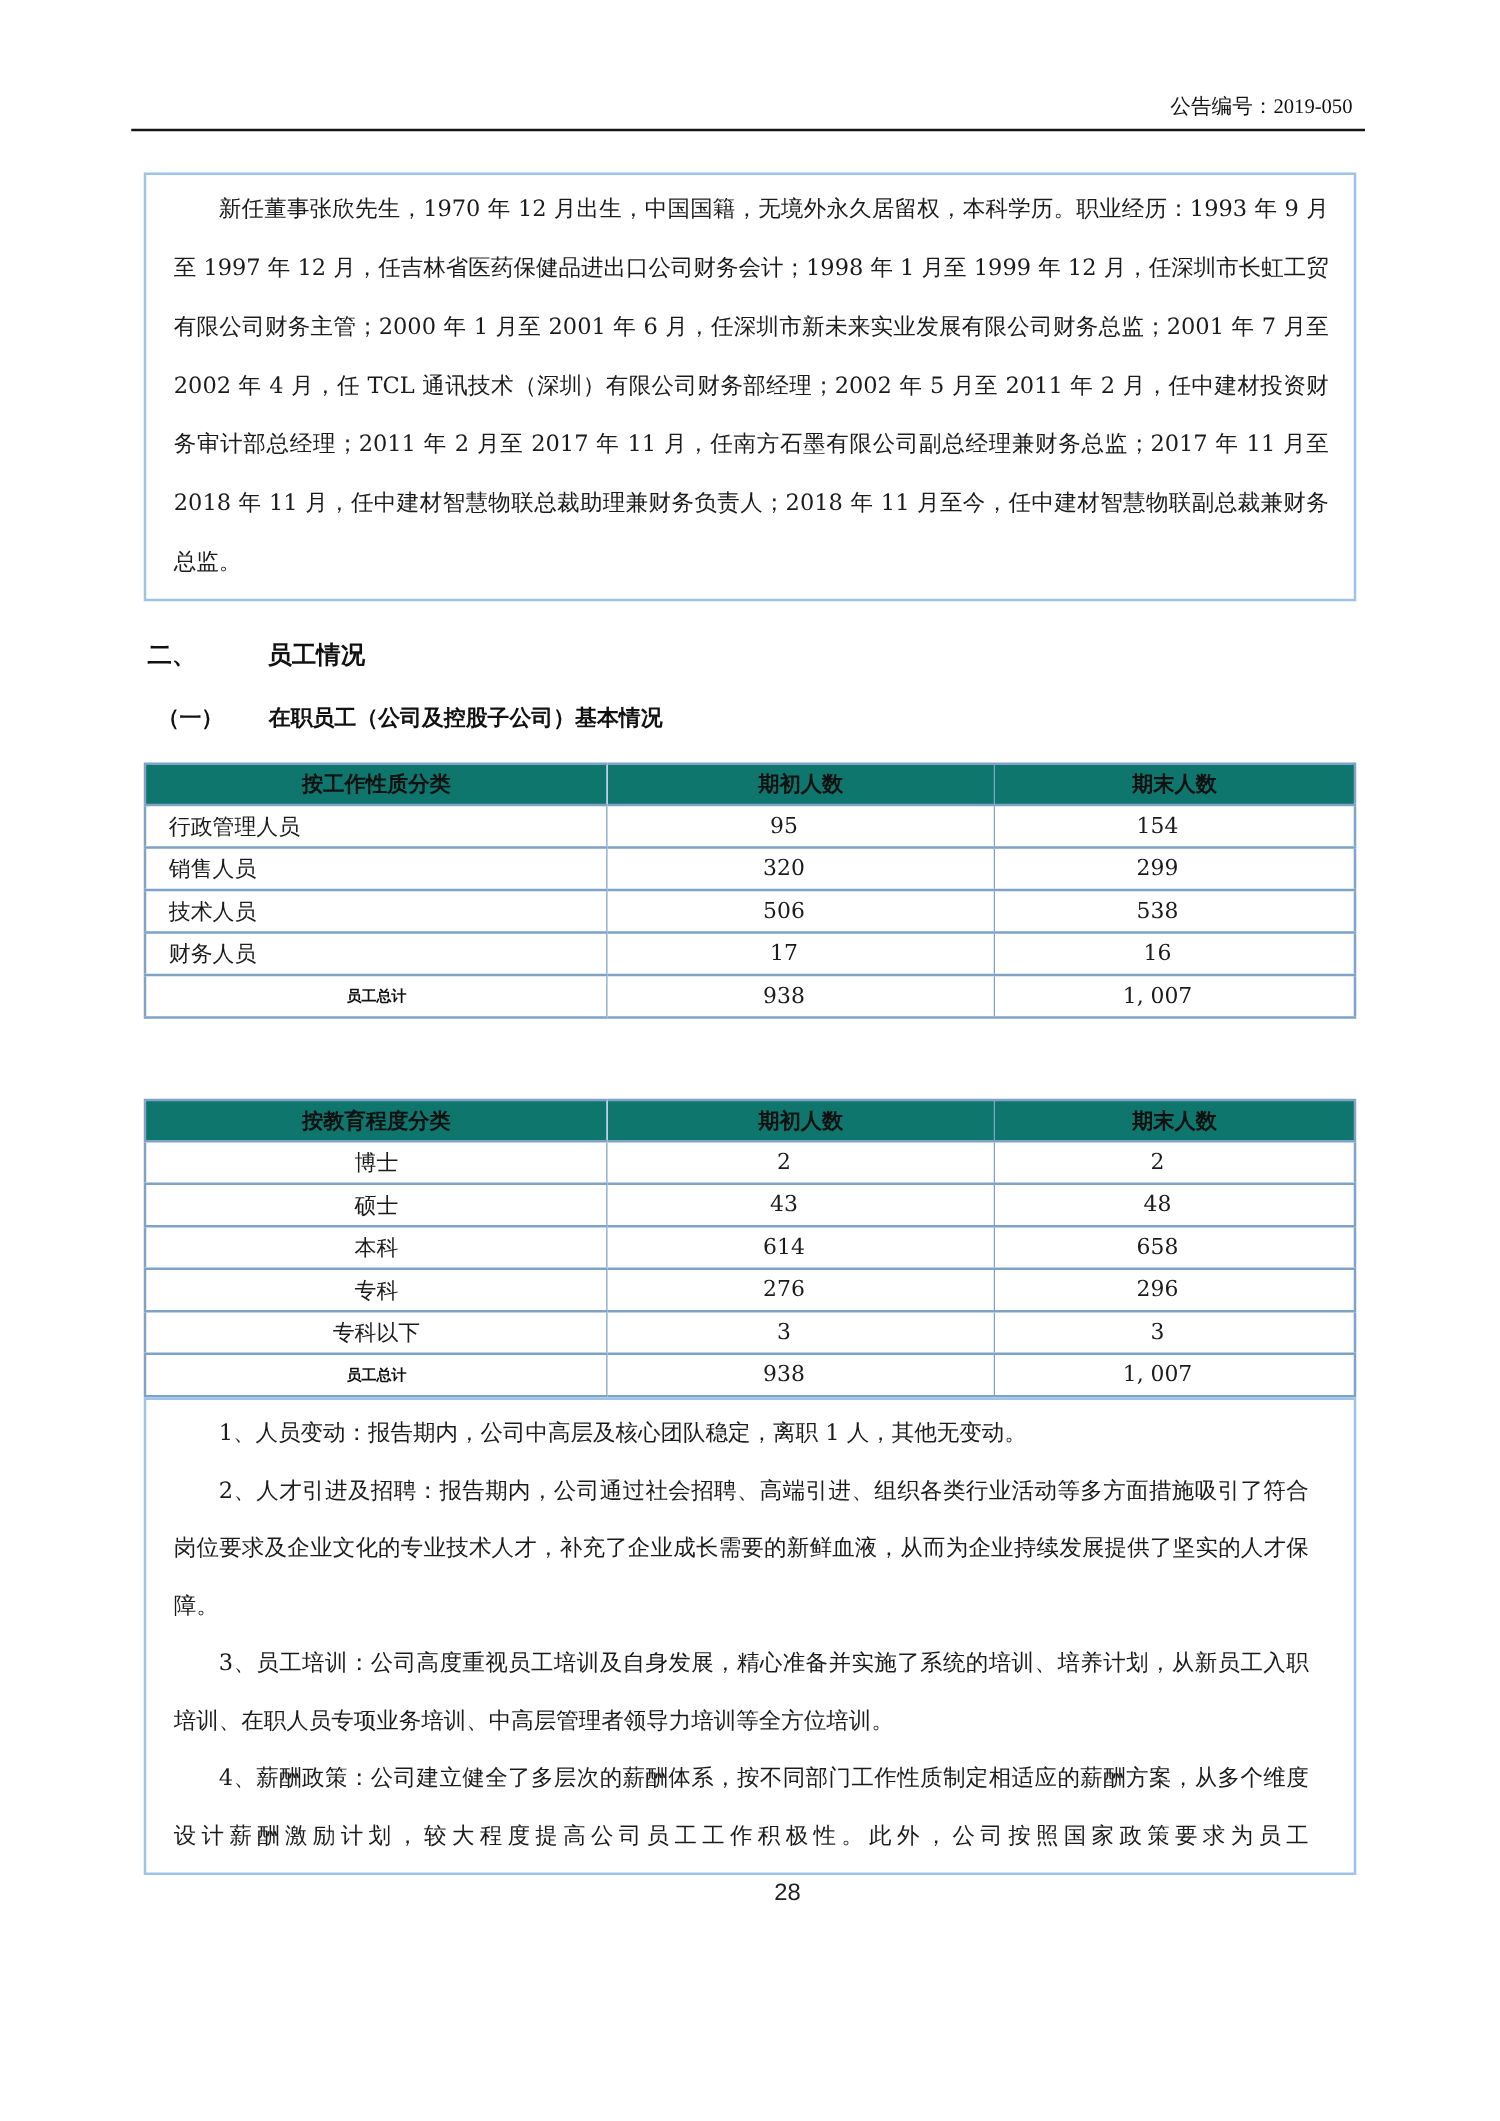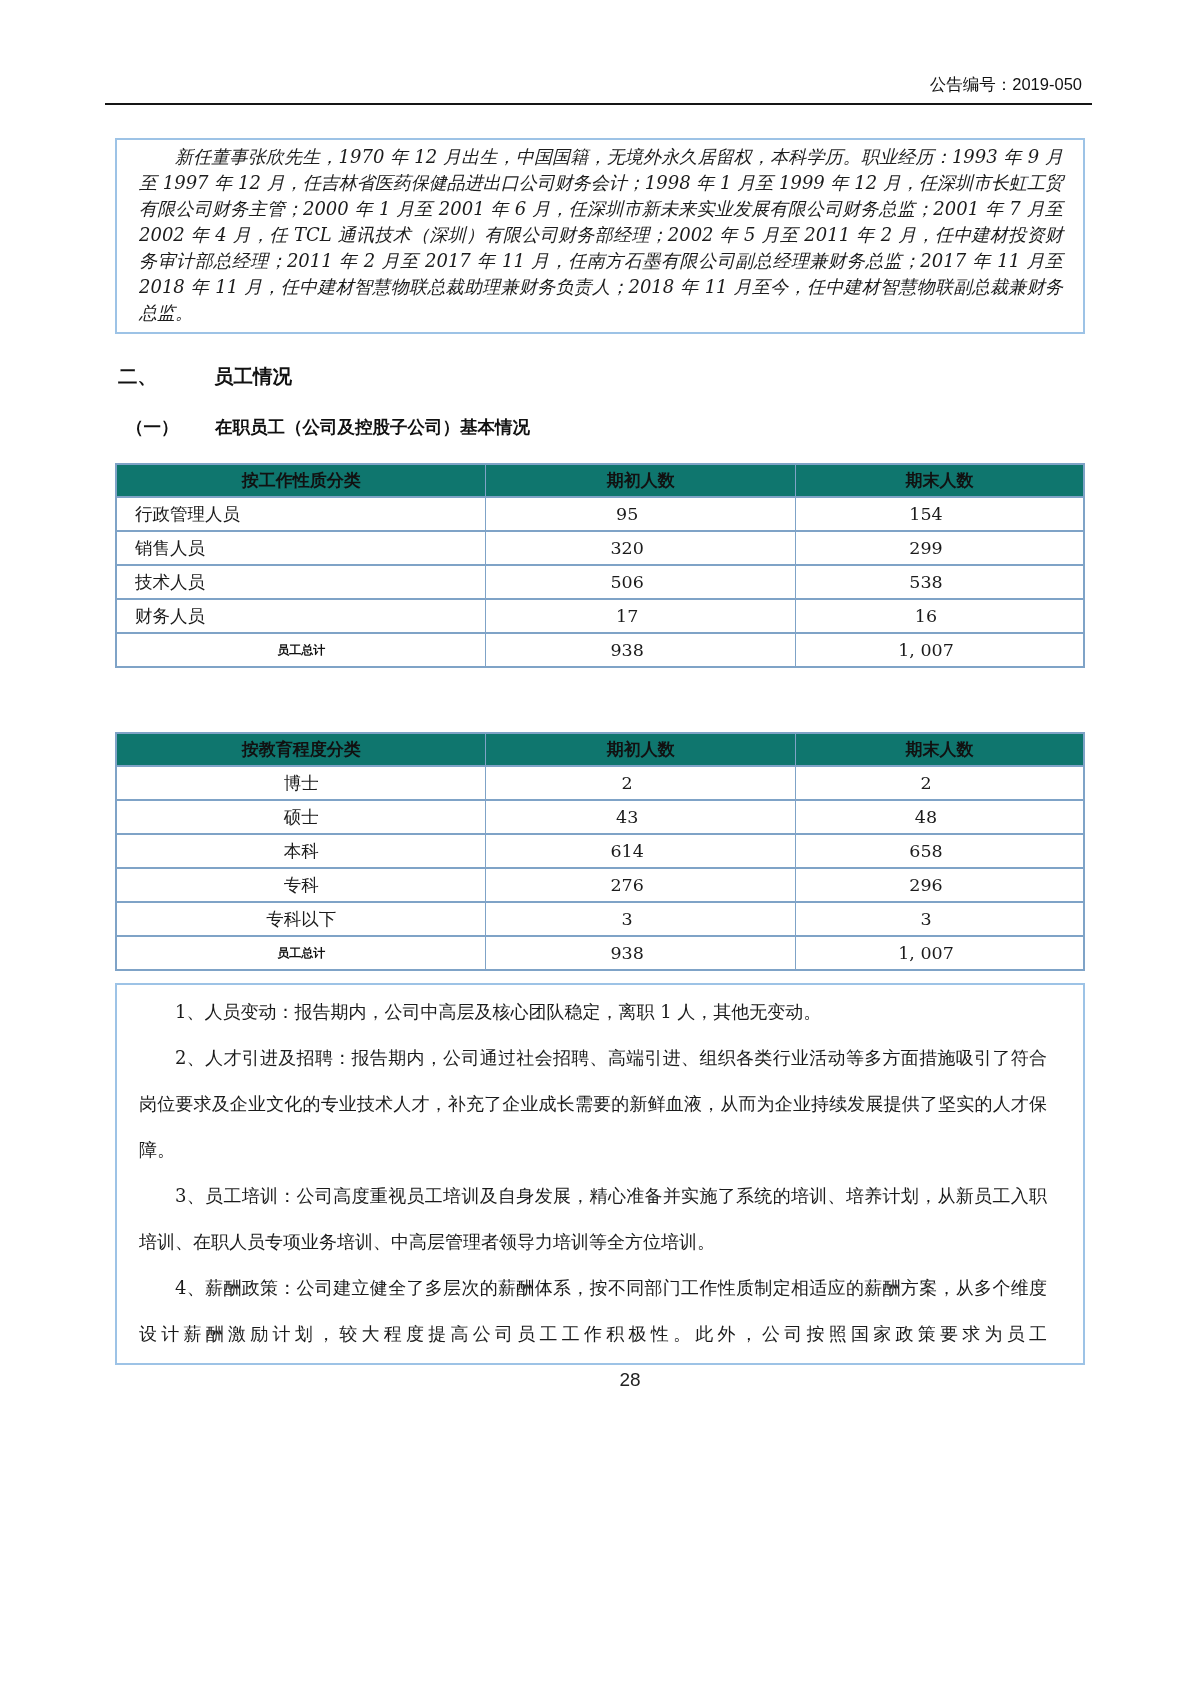--- a/index.html
+++ b/index.html
@@ -2,31 +2,31 @@
 <html><head>
 <meta charset="utf-8">
 <style>
   html,body { margin:0; padding:0; background:#ffffff; }
   .page {
     position:relative; width:1200px; height:1697px; background:#ffffff;
     font-family:"DejaVu Serif","Liberation Serif",serif; color:#1b1b1b; overflow:hidden;
   }
   .doc-number {
     position:absolute; top:74px; right:118px;
-    font-family:Liberation Sans, sans-serif;
+    font-family:Liberation Serif, serif;
     font-size:16.5px; color:#111;
   }
   .header-rule {
     position:absolute; top:103px; left:105px; width:987px;
     border-top:2.5px solid #151515;
   }
   .content { position:absolute; left:115px; top:138px; width:970px; }
 
   .text-box { border:2px solid #9dc3e6; box-sizing:border-box; padding:4px 20px 6px 22px; }
-  .para { margin:0; font-size:18px; line-height:26px; text-align:justify; text-indent:2em;font-style:italic; }
+  .para { margin:0; font-size:18px; line-height:47px; text-align:justify; text-indent:2em; }
 
   .section-heading {
     margin:29px 0 0 3px; display:flex;
     font-family:"DejaVu Sans","Liberation Sans",sans-serif;
     font-size:19.5px; font-weight:bold; color:#111;
   }
   .section-heading .num { width:96px; flex:0 0 auto; }
 
   .subsection-heading {
     margin:25px 0 0 11px; display:flex;
@@ -56,21 +56,21 @@
   td.total-label {
     text-align:center; font-family:"DejaVu Sans","Liberation Sans",sans-serif;
     font-weight:bold; font-size:12px; color:#111;
   }
 
   .policy-heading {
     margin:28px 0 0 0;
     font-family:"DejaVu Sans","Liberation Sans",sans-serif;
     font-size:17.5px; font-weight:bold; color:#111;
   }
-  .policy-box { margin-top:12px; border:2px solid #9dc3e6; box-sizing:border-box; padding:4px 36px 6px 22px; }
+  .policy-box { margin-top:0; border:2px solid #9dc3e6; box-sizing:border-box; padding:4px 36px 6px 22px; }
   .policy-item { margin:0; font-size:18px; line-height:46px; text-align:justify; text-indent:2em; }
   .policy-item.clipped { text-align-last:justify; }
 
   .page-number {
     margin-top:4px; text-align:center; transform:translateX(30px);
     font-family:"Liberation Sans","DejaVu Sans",sans-serif; font-size:19px; color:#222;
   }
 </style>
 </head>
 <body>

